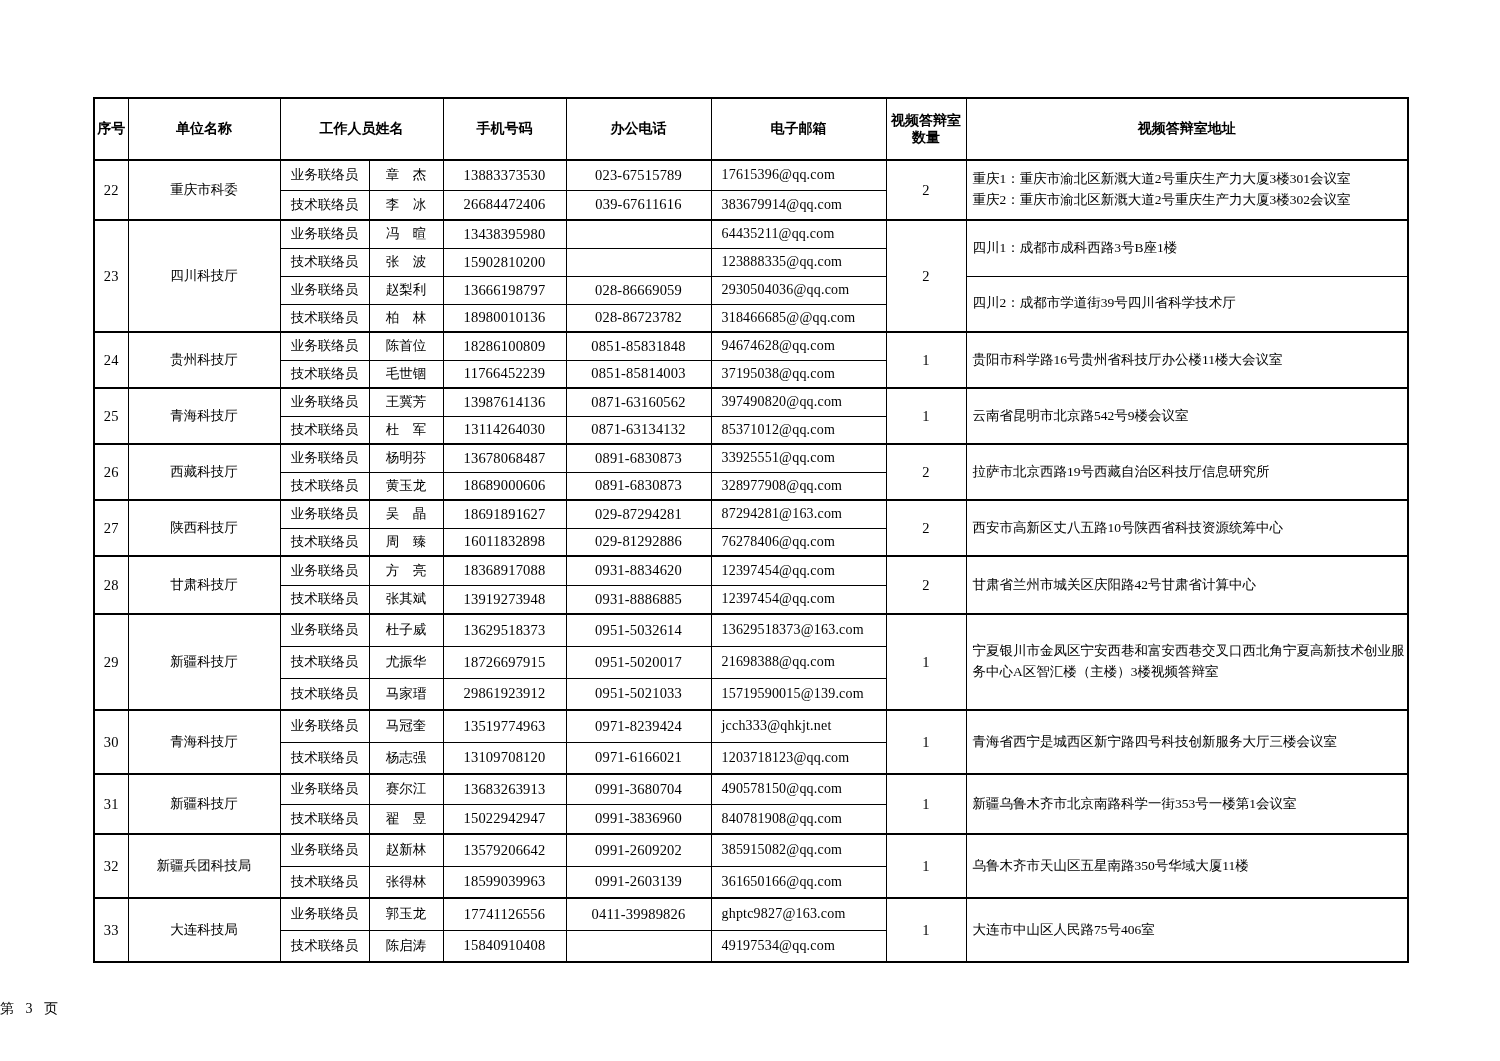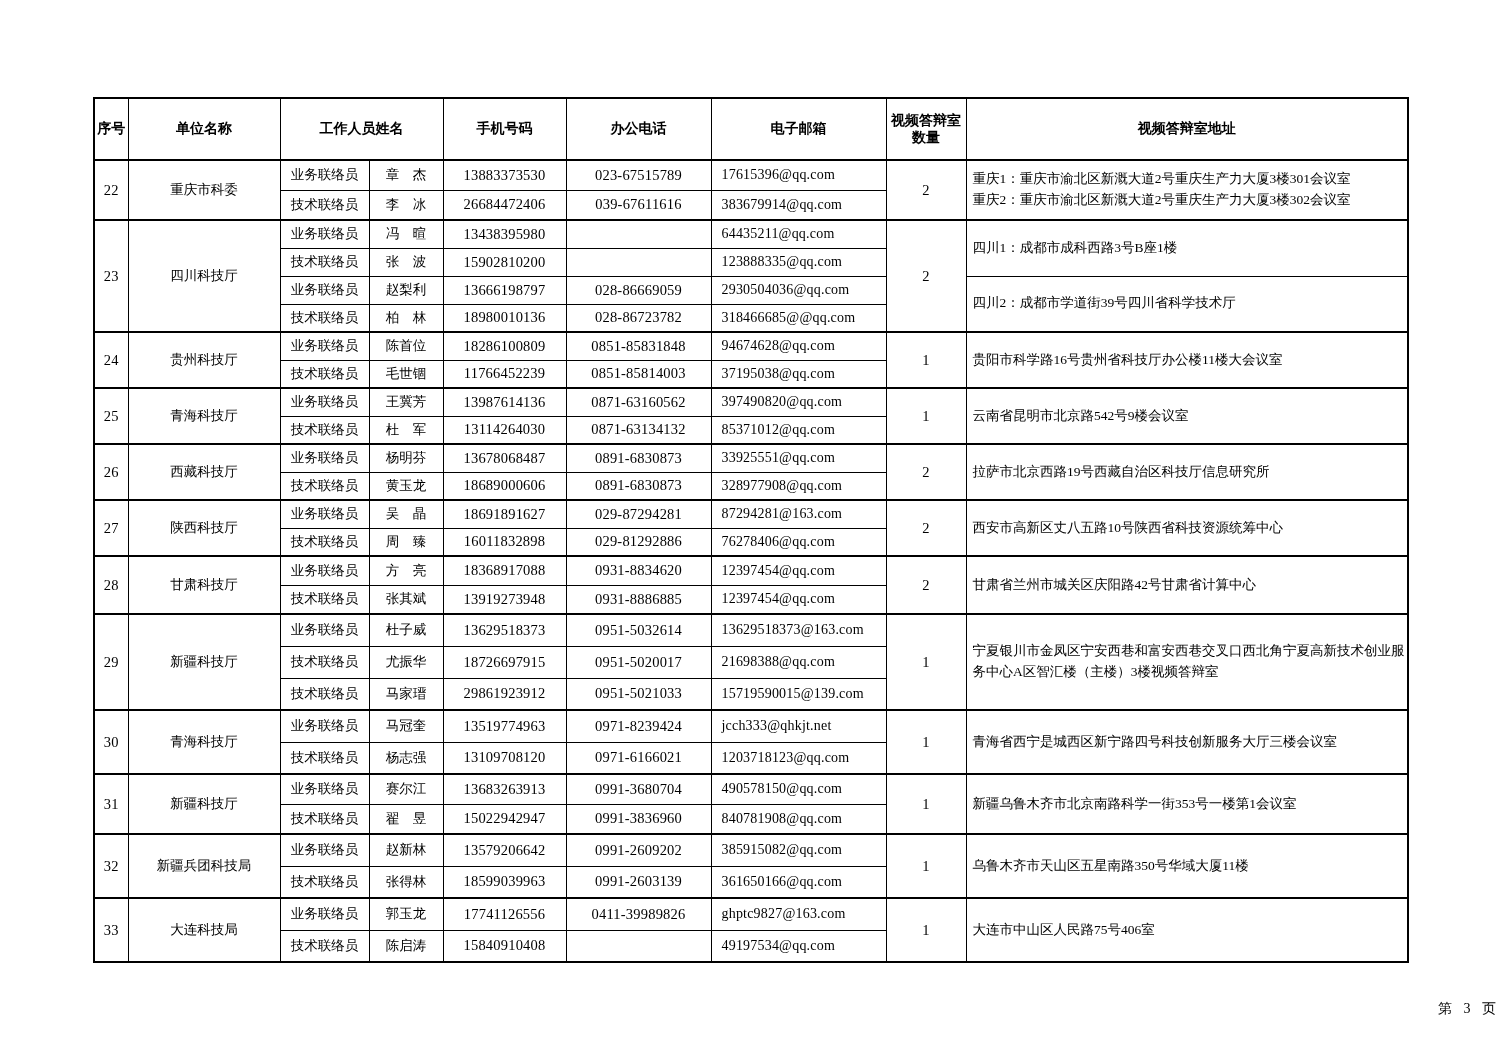--- a/index.html
+++ b/index.html
@@ -27,21 +27,21 @@
   }
   tr.group-start td{border-top:2px solid #000;}
   td.c{text-align:center;}
   td.l{text-align:left;}
   td.zh{font-size:13.5px;}
   td.num{font-size:14.5px;letter-spacing:0.2px;}
   td.email{font-size:14px;padding-left:10px;white-space:nowrap;}
   td.addr{font-size:13.5px;padding-left:6px;white-space:pre-line;line-height:1.55;}
   .page-footer{
     position:absolute;left:0;top:1000px;width:100%;
-    text-align:right;font-size:14px;letter-spacing:4px;
+    text-align:left;font-size:14px;letter-spacing:4px;
   }
 </style>
 </head>
 <body>
 
 <table class="contact-table">
   <colgroup>
     <col style="width:34px">
     <col style="width:152px">
     <col style="width:89px">

